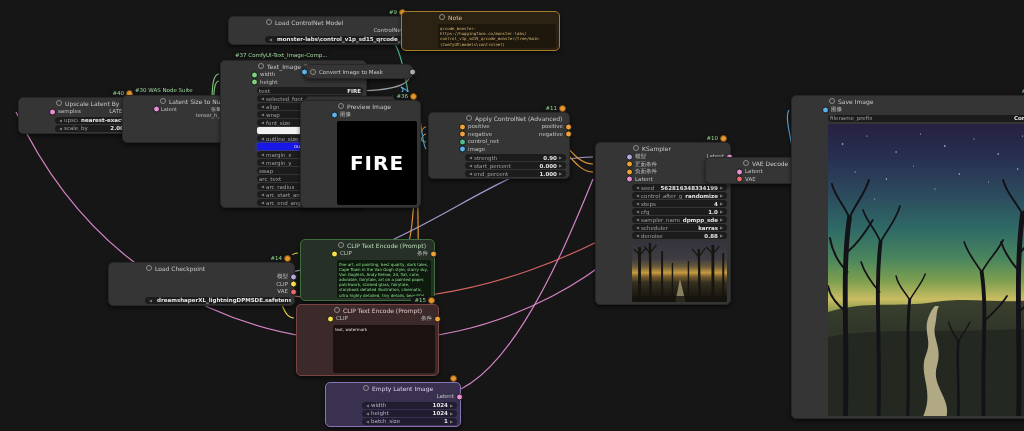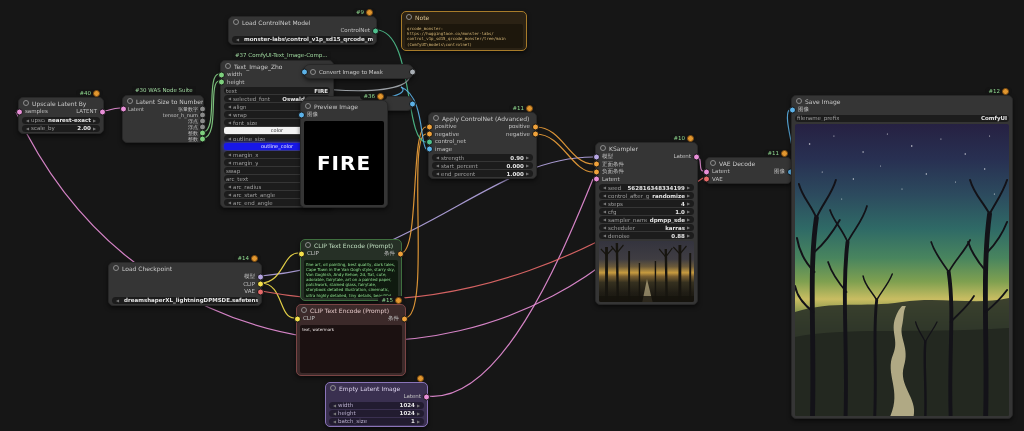--- a/index.html
+++ b/index.html
@@ -2,21 +2,21 @@
 <html><head>
 <meta charset="utf-8">
 <style>
   html,body{margin:0;padding:0;background:#0e0e0e;}
   #canvas{position:relative;width:1024px;height:431px;background:#161616;overflow:hidden;
           font-family:"DejaVu Sans","Liberation Sans",sans-serif;}
   #wires{position:absolute;left:0;top:0;width:1024px;height:431px;z-index:1;}
   #wires path{fill:none;stroke-width:1.2px;opacity:.9;}
 
   .node{position:absolute;z-index:2;background:#353535;border:1px solid #272727;border-radius:5px;
-        box-shadow:0 2px 4px rgba(0,0,0,.55);color:#c6c6c6;}
+        box-shadow:0 2px 4px rgba(0,0,0,.55);color:#c6c6c6;padding-left:33px;}
   .ntitle{display:flex;align-items:center;gap:3px;height:10px;padding:0 4px;font-size:6px;
           color:#c9c9c9;white-space:nowrap;overflow:hidden;}
   .tdot{flex:none;width:4px;height:4px;border:1px solid #8d8d8d;border-radius:50%;}
   .nbadge{position:absolute;top:-9px;right:0;display:flex;align-items:center;gap:2px;
           background:#141414;border-radius:4px;padding:0 3px;height:8px;font-size:5.5px;color:#8fd98f;}
   .bdot{width:5px;height:5px;border-radius:50%;background:#e2972f;border:1px solid #7a4a10;}
   .grouplabel{position:absolute;z-index:2;font-size:5.5px;color:#9fd89f;background:#141414;
           border-radius:3px;padding:0 3px;height:8px;line-height:8px;white-space:nowrap;}
 
   .prow{position:relative;display:flex;justify-content:space-between;height:7.5px;line-height:7.5px;

